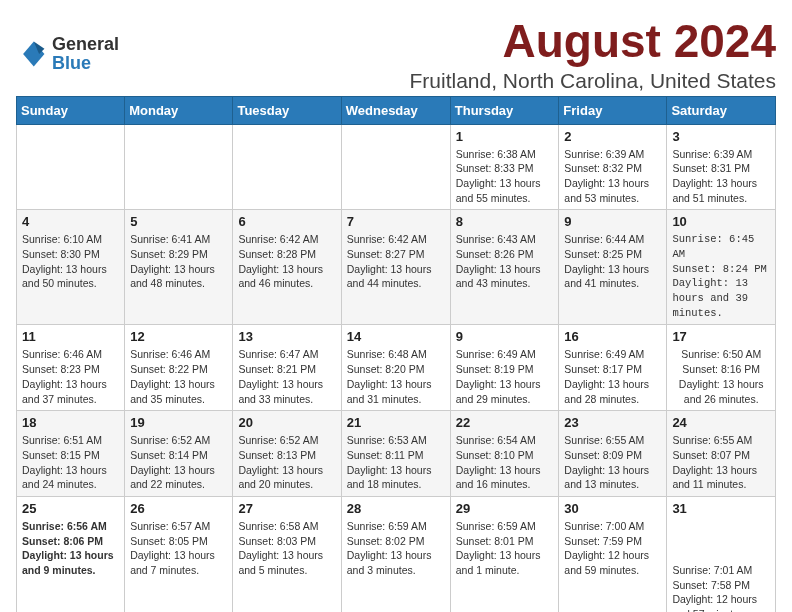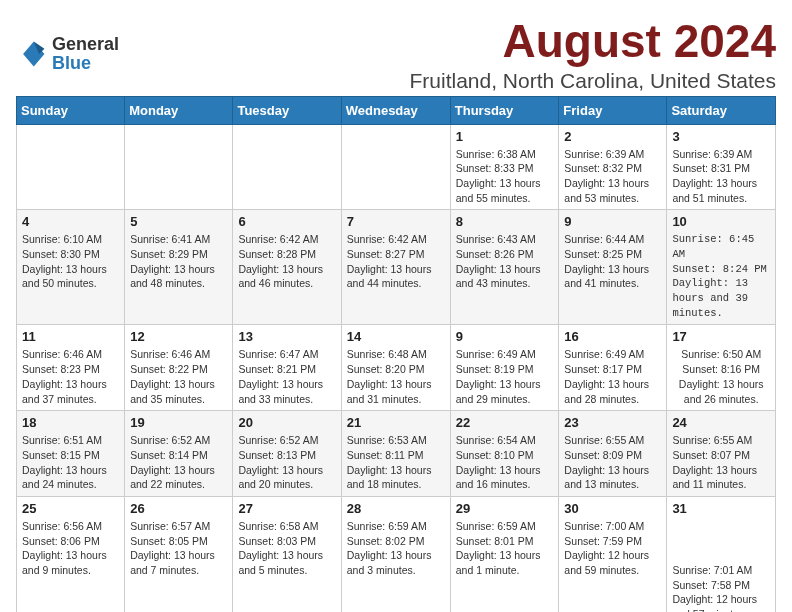--- a/index.html
+++ b/index.html
@@ -277,21 +277,21 @@
         <td>
           <div class="day-number">24</div>
           <div class="day-info" style="white-space: pre-line;">Sunrise: 6:55 AM
 Sunset: 8:07 PM
 Daylight: 13 hours and 11 minutes.</div>
         </td>
       </tr>
       <tr>
         <td>
           <div class="day-number">25</div>
-          <div class="day-info" style="white-space: pre-line;">Sunrise: 6:56 AM
+          <div class="day-info" style="white-space: pre-line; font-weight: bold;">Sunrise: 6:56 AM
 Sunset: 8:06 PM
 Daylight: 13 hours and 9 minutes.</div>
         </td>
         <td>
           <div class="day-number">26</div>
           <div class="day-info" style="white-space: pre-line;">Sunrise: 6:57 AM
 Sunset: 8:05 PM
 Daylight: 13 hours and 7 minutes.</div>
         </td>
         <td>

